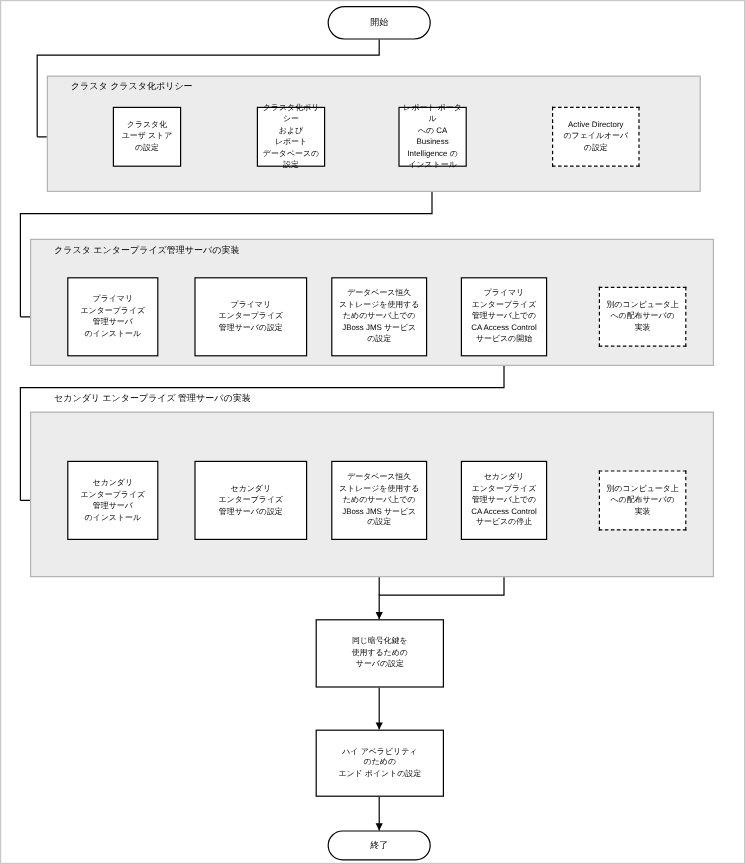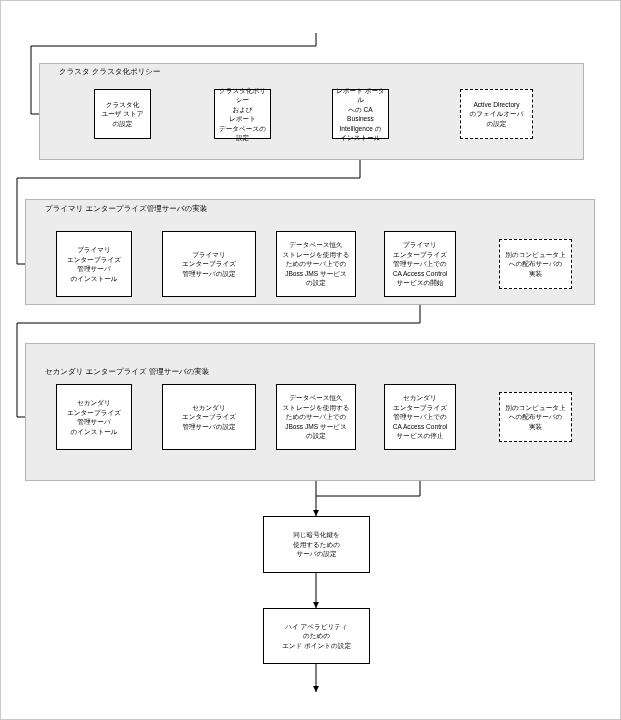--- a/index.html
+++ b/index.html
@@ -113,25 +113,26 @@
       <path d="M315,572 L315,607" marker-end="url(#arrow)"></path>
 
       <path d="M315,663 L315,691" marker-end="url(#arrow)"></path>
     </g>
   </svg>
 
   <div class="band" style="left:38px; top:62px; width:545px; height:97px;"></div>
   <div class="band-title" style="left:58px; top:66px;">クラスタ クラスタ化ポリシー</div>
 
   <div class="band" style="left:24px; top:198px; width:570px; height:106px;"></div>
-  <div class="band-title" style="left:44px; top:203px;">プライマリ エンタープライズ管理サーバの実装</div>
+  <div class="band-title" style="left:44px; top:203px;">クラスタ エンタープライズ管理サーバの実装</div>
 
   <div class="band" style="left:24px; top:342px; width:570px; height:138px;"></div>
-  <div class="band-title" style="left:44px; top:366px;">セカンダリ エンタープライズ 管理サーバの実装</div>
-
+  <div class="band-title" style="left:44px; top:326px;font-family:Liberation Serif, serif;">セカンダリ エンタープライズ 管理サーバの実装</div>
+
+  <div class="node terminator" style="left:272px; top:4px; width:86px; height:28px;">開始</div>
 
   <div class="node process" style="left:93px; top:88px; width:57px; height:50px;">クラスタ化
 ユーザ ストア
 の設定</div>
 
   <div class="node process" style="left:213px; top:88px; width:57px; height:50px;">クラスタ化ポリシー
 および
 レポート
 データベースの設定</div>
 
@@ -195,14 +196,15 @@
 実装</div>
 
   <div class="node process" style="left:262px; top:515px; width:107px; height:57px;">同じ暗号化鍵を
 使用するための
 サーバの設定</div>
 
   <div class="node process" style="left:262px; top:607px; width:107px; height:56px;">ハイ アベラビリティ
 のための
 エンド ポイントの設定</div>
 
+  <div class="node terminator" style="left:272px; top:691px; width:86px; height:25px;">終了</div>
 
 </div>
 
 </body></html>

